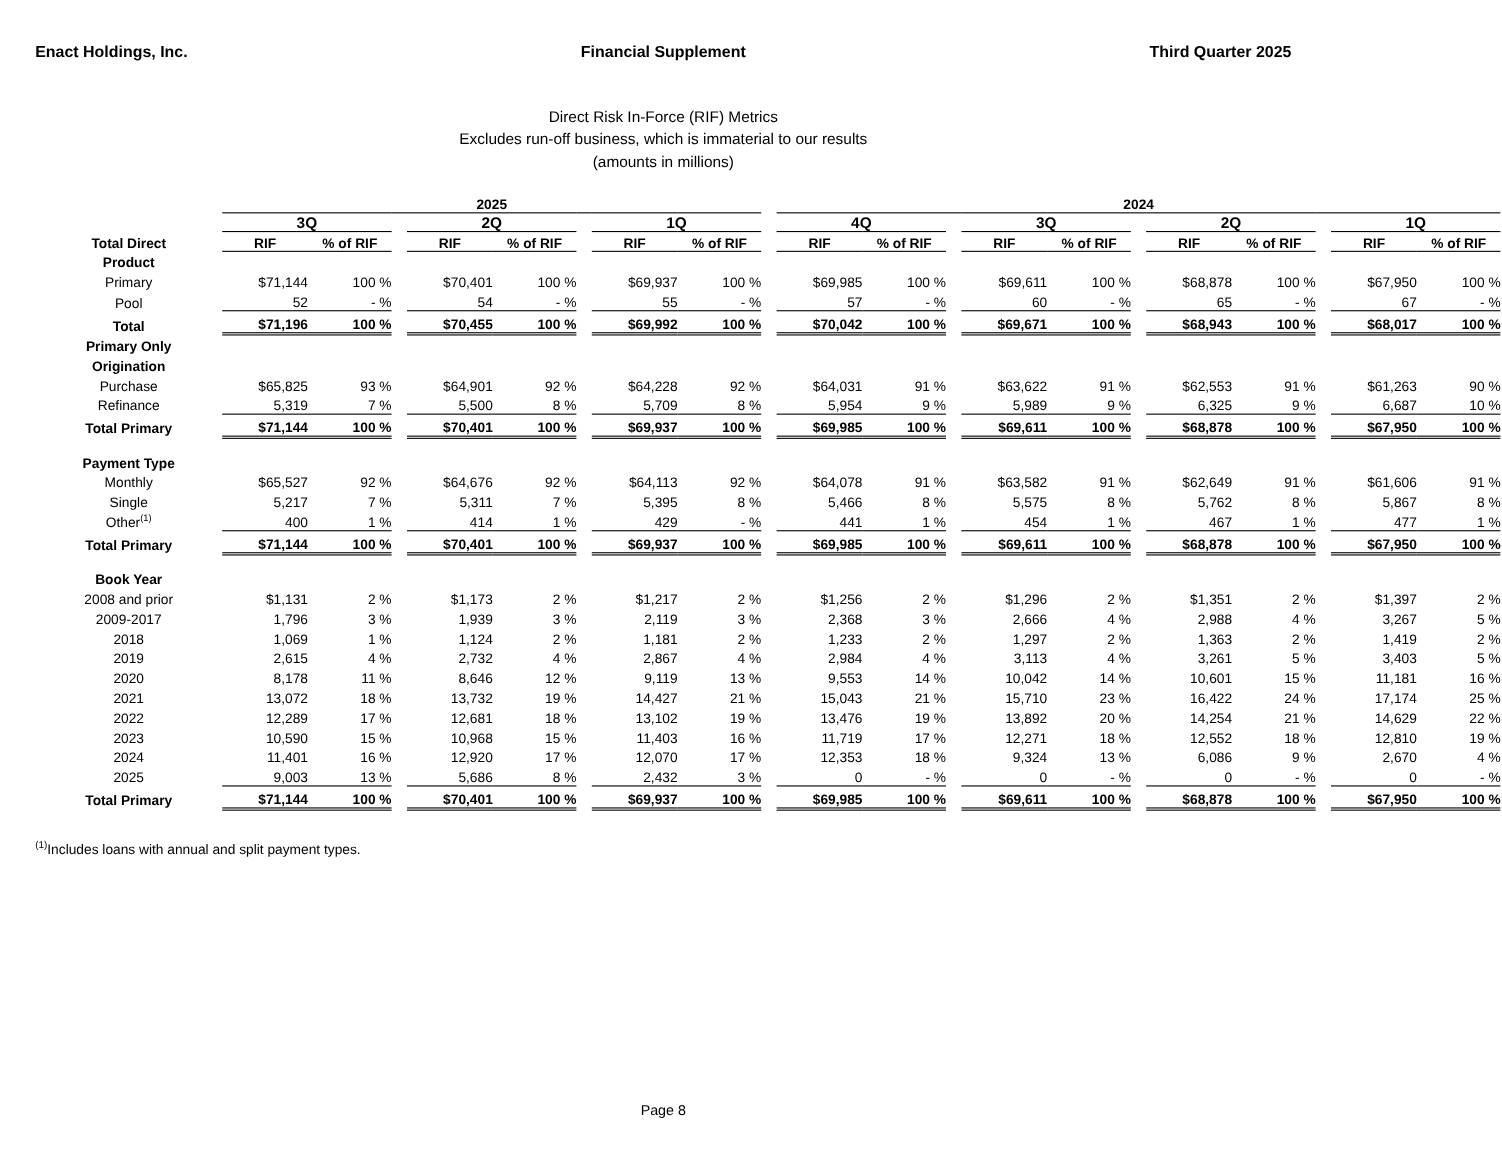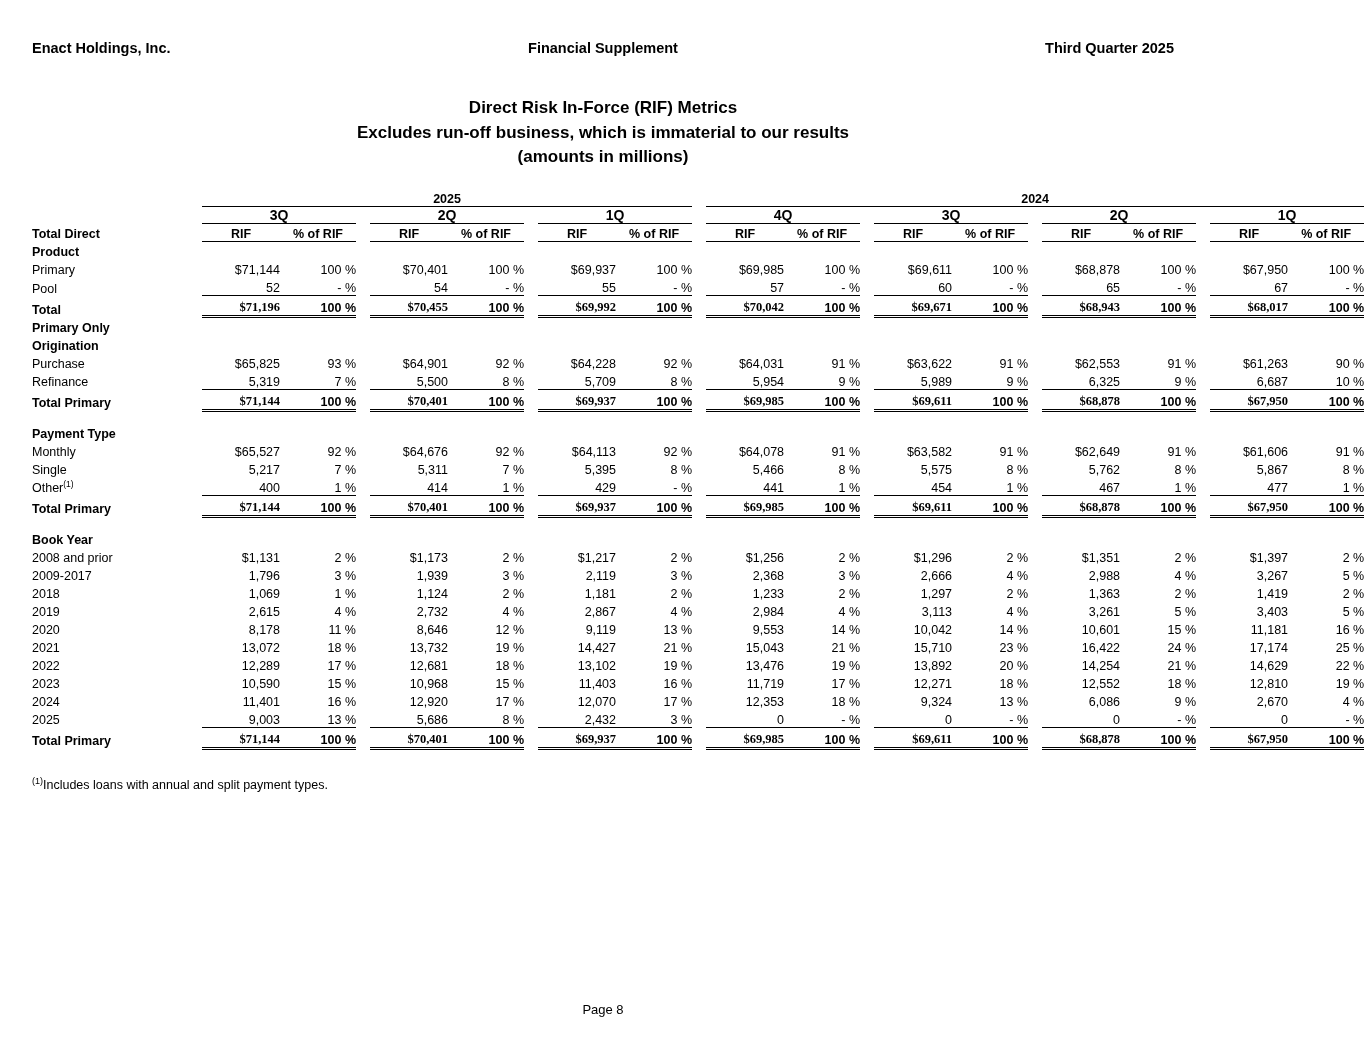--- a/index.html
+++ b/index.html
@@ -38,40 +38,40 @@
     text-align: center;
     font-size: 14.5px;
     font-weight: bold;
   }
   .doc-header .left, .doc-header .right { z-index: 2; }
 
   
   .titles {
     text-align: center;
     margin-top: 40px;
-    font-size: 17px;
-    font-weight: bold;
+    font-size: 14px;
+    font-weight: normal;
     line-height: 1.45;
   }
 
   
   table.fin {
     border-collapse: collapse;
     margin-top: 22px;
     width: 1300px;
     font-size: 12.5px;
     table-layout: fixed;
   }
   table.fin td, table.fin th {
     padding: 0;
     vertical-align: bottom;
     white-space: nowrap;
   }
   .lbl {
-    text-align: left;
+    text-align: center;
     padding-left: 2px;
     height: 18px;
   }
   .num {
     text-align: right;
     padding-right: 4px;
     height: 18px;
   }
   .pct {
     text-align: right;
@@ -106,21 +106,20 @@
     padding-bottom: 1px;
   }
   .spacer-row td { height: 11px; }
   td.tot-num {
     text-align: right;
     padding-right: 4px;
     font-weight: bold;
     border-top: 1px solid #000;
     border-bottom: 3px double #000;
     height: 19px;
-    font-family: Liberation Serif, serif;
   }
   td.tot-pct {
     text-align: right;
     padding-right: 8px;
     font-weight: bold;
     border-top: 1px solid #000;
     border-bottom: 3px double #000;
     height: 19px;
   }
 

